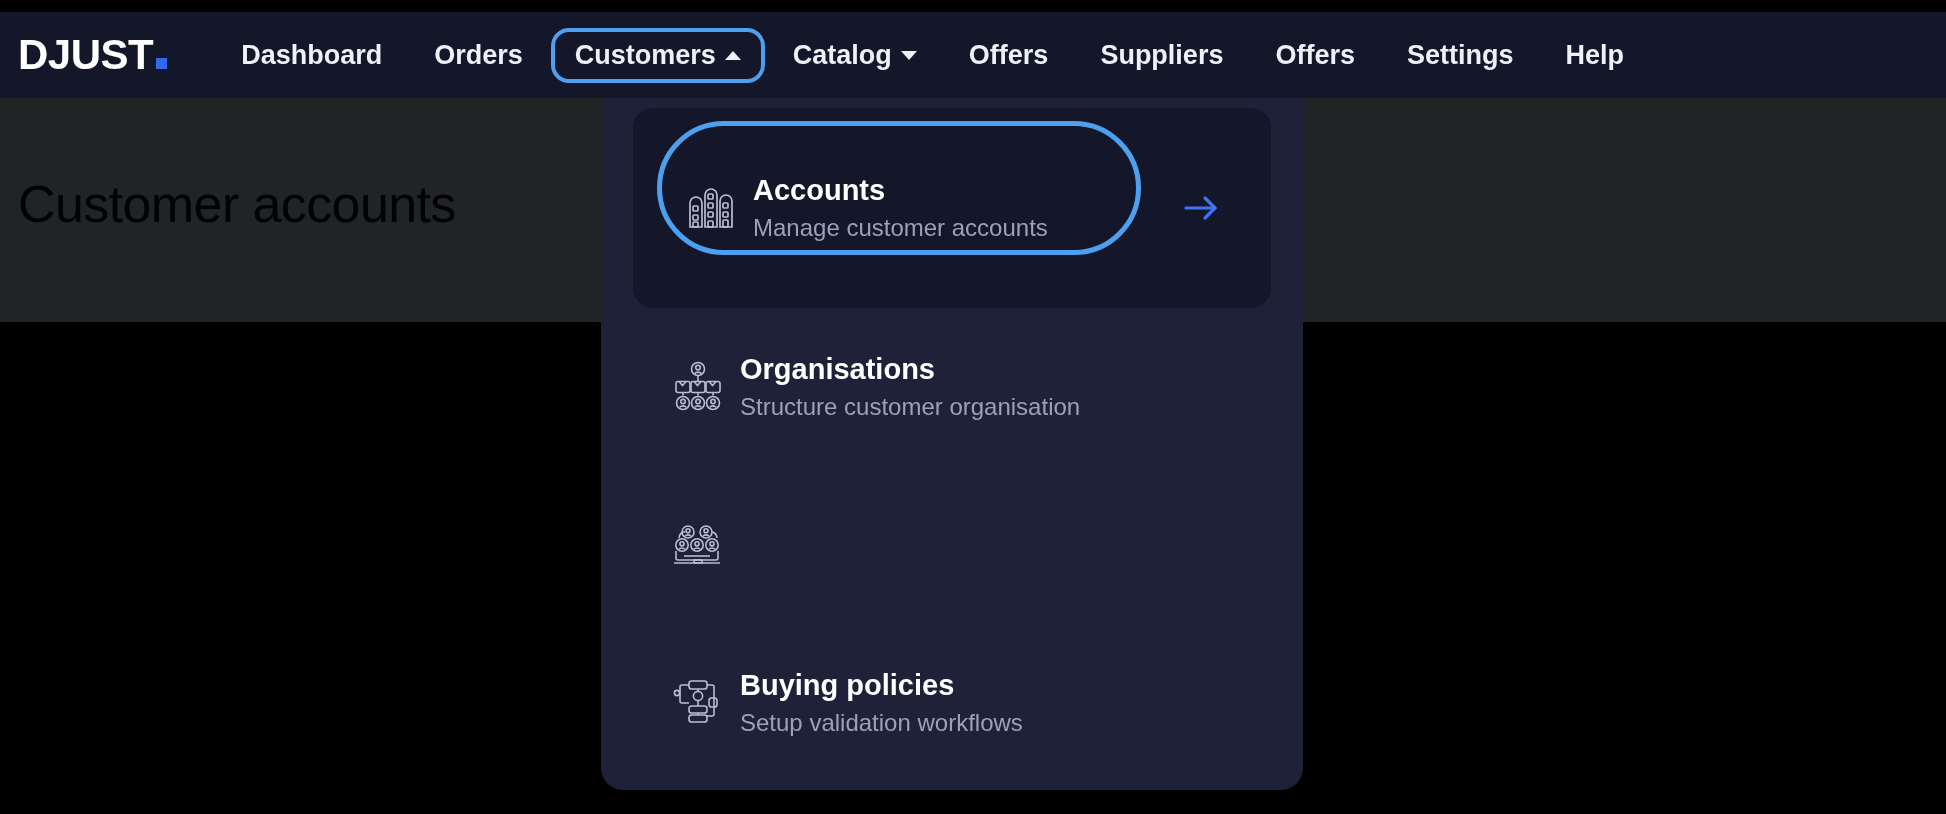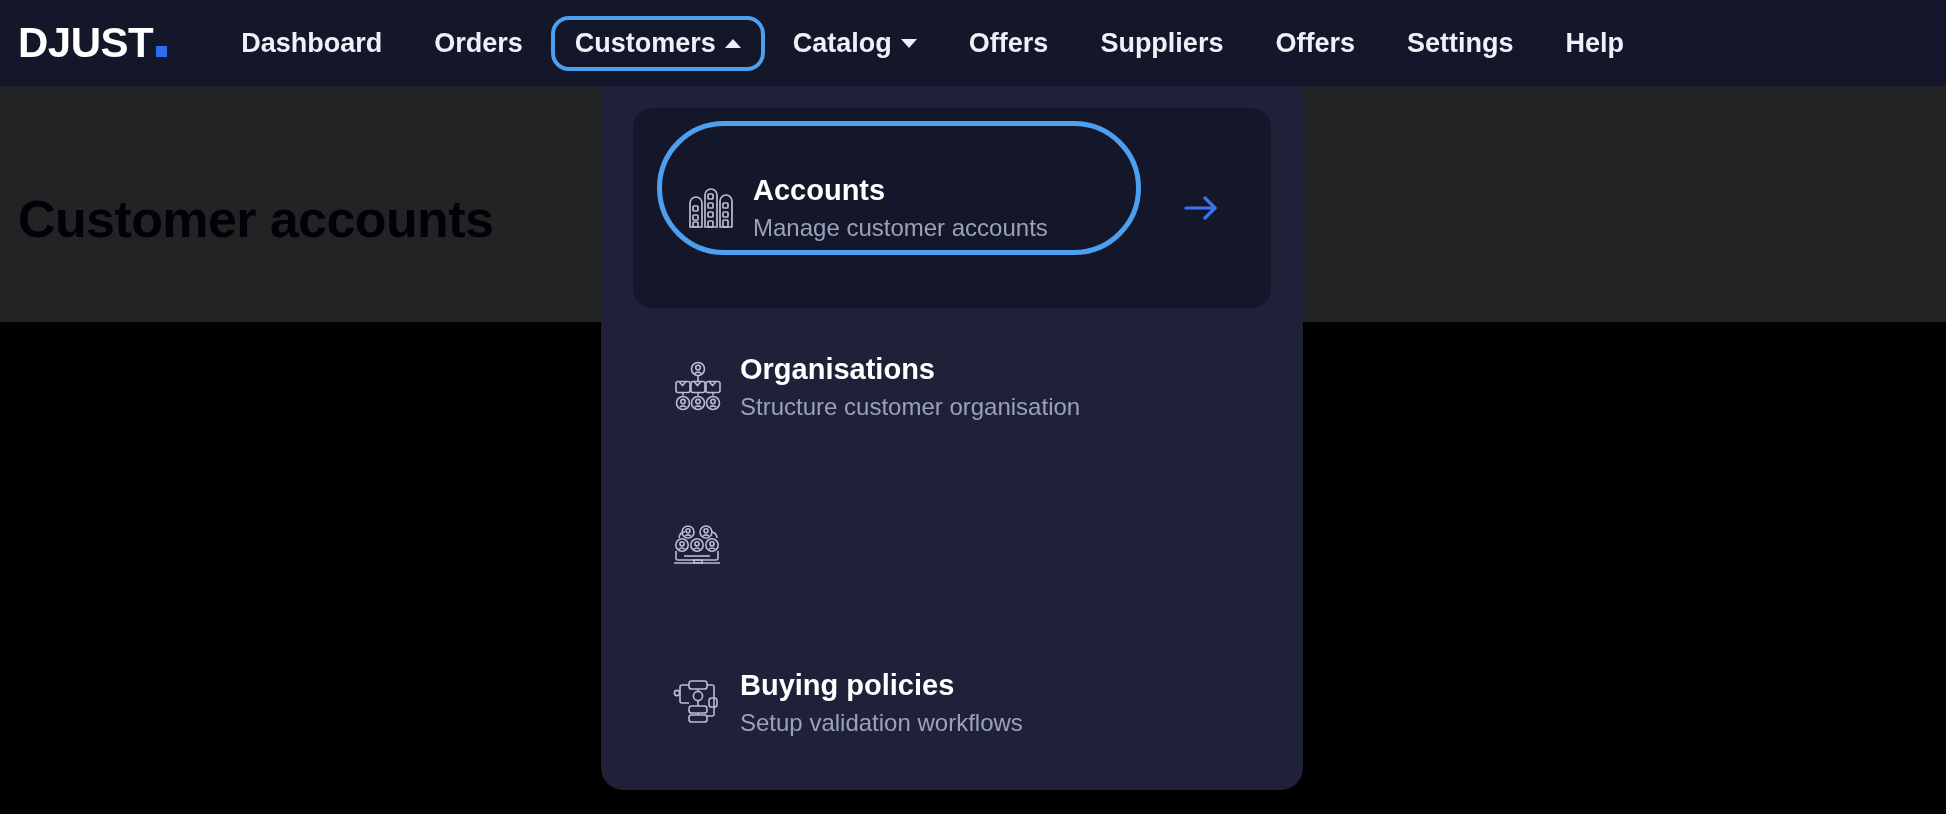--- a/index.html
+++ b/index.html
@@ -29,31 +29,30 @@
     left: 0;
     width: 1946px;
     height: 236px;
     background: #f2f5fd;
   }
   .page-title {
     position: absolute;
     top: 174px;
     left: 18px;
     font-size: 52px;
-    font-weight: 700;
+    font-weight: 400;
     letter-spacing: -0.6px;
     color: #0d1326;
     white-space: nowrap;
-    margin-top: 15px;
   }
 
   
   .topnav {
     position: absolute;
-    top: 0;
+    top: 12px;
     left: 0;
     width: 1946px;
     height: 86px;
     background: #141729;
     display: flex;
     align-items: center;
     z-index: 30;
   }
   .logo {
     margin-left: 18px;

